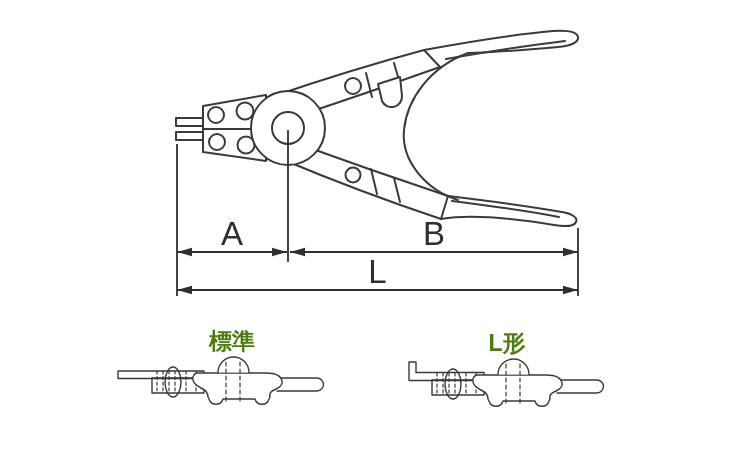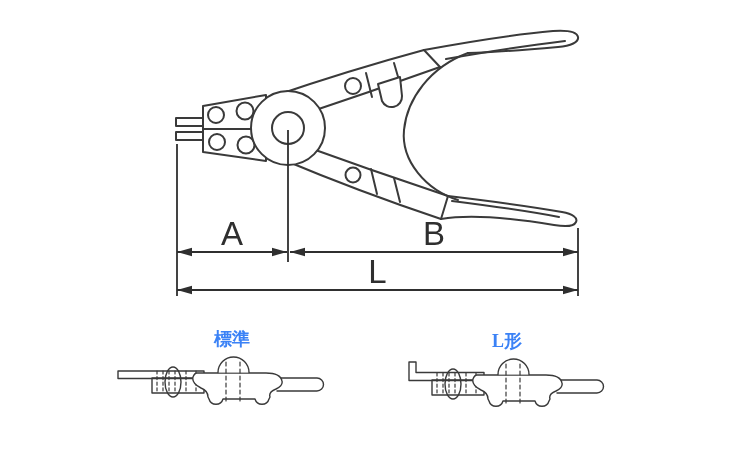--- a/index.html
+++ b/index.html
@@ -7,23 +7,23 @@
     position:relative;width:750px;height:450px;background:#fff;overflow:hidden;
     font-family:"Liberation Sans","DejaVu Sans",sans-serif;
   }
   #drawing{position:absolute;left:0;top:0;width:750px;height:450px;}
   .dim-label{
     position:absolute;text-align:center;color:#2f2f2f;
     font-size:33px;font-weight:400;line-height:1;letter-spacing:0;
     user-select:none;
   }
   .cjk-label{
-    position:absolute;text-align:center;color:#3b82f6;
-    font-size:18px;font-weight:600;line-height:1;
-    font-family:Liberation Serif, serif;
+    position:absolute;text-align:center;color:#4d7c0f;
+    font-size:23px;font-weight:600;line-height:1;
+    font-family:Liberation Sans, sans-serif;
     user-select:none;
   }
   #label-a{left:177px;top:217px;width:110px;}
   #label-b{left:290px;top:217px;width:288px;}
   #label-l{left:177px;top:255px;width:401px;}
   #label-std{left:152px;top:330px;width:160px;}
   #label-ltype{left:427px;top:332px;width:160px;text-align:center;}
 </style>
 </head>
 <body>

